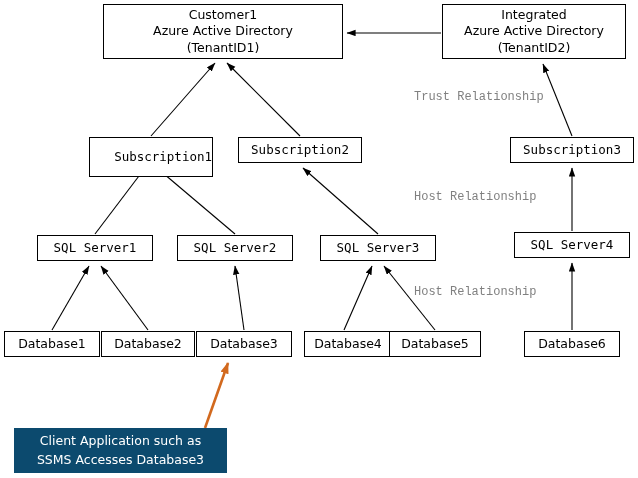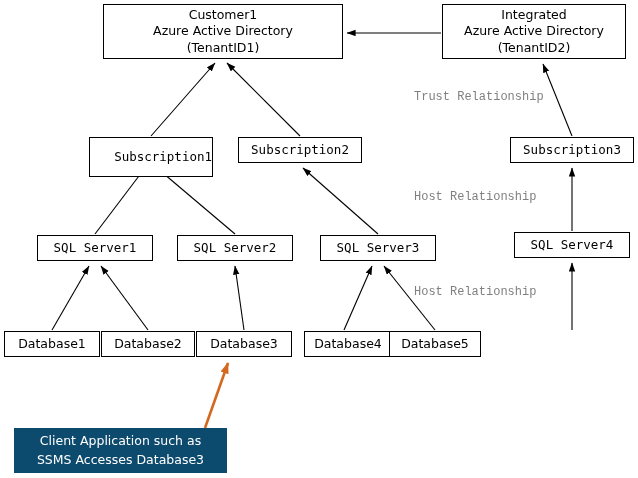--- a/index.html
+++ b/index.html
@@ -192,20 +192,23 @@
   </div>
   <div class="node sans" style="left:196px; top:331px; width:96px; height:26px;">
     <span class="ln">Database3</span>
   </div>
   <div class="node sans" style="left:304px; top:331px; width:88px; height:26px;">
     <span class="ln">Database4</span>
   </div>
   <div class="node sans" style="left:389px; top:331px; width:92px; height:26px;">
     <span class="ln">Database5</span>
   </div>
+  <div class="node sans" style="left:524px; top:331px; width:96px; height:26px;">
+    <span class="ln">Database6</span>
+  </div>
 
   <div class="edge-label" style="left:414px; top:90px;">Trust Relationship</div>
   <div class="edge-label" style="left:414px; top:190px;">Host Relationship</div>
   <div class="edge-label" style="left:414px; top:285px;">Host Relationship</div>
 
   <div class="callout" style="left:14px; top:428px; width:213px; height:45px;">
     <span class="ln">Client Application such as</span>
     <span class="ln">SSMS Accesses Database3</span>
   </div>
 

